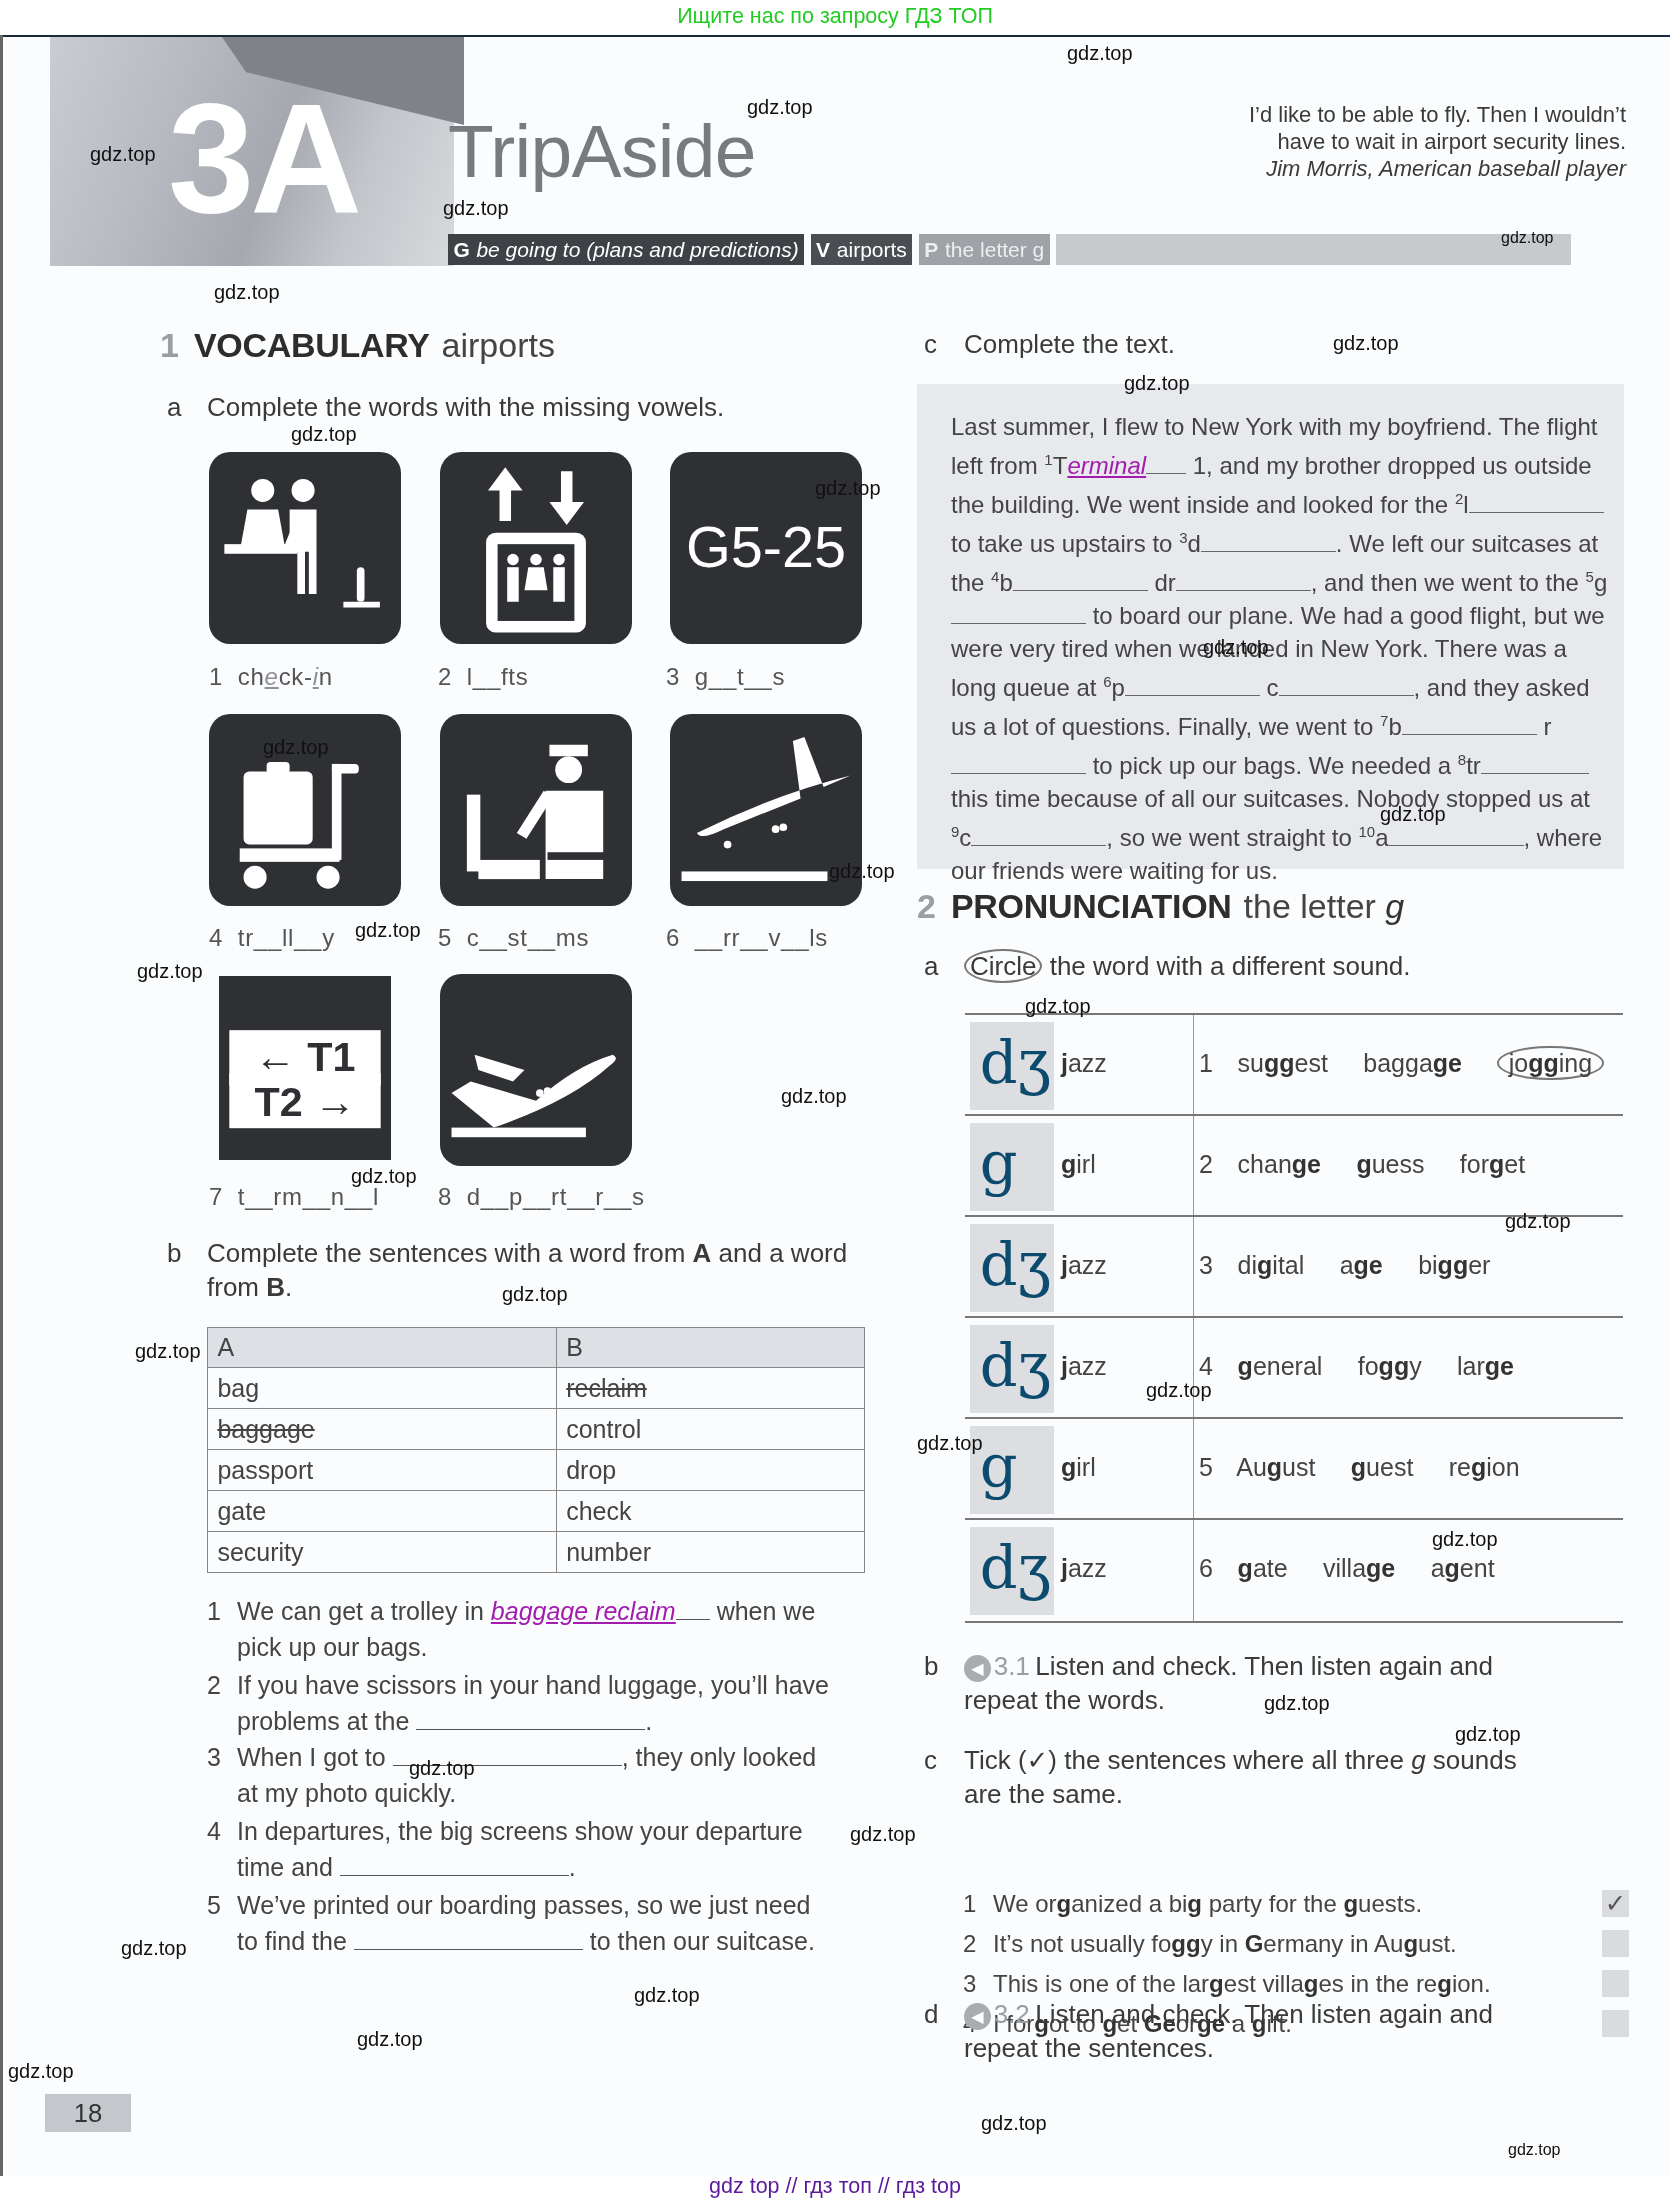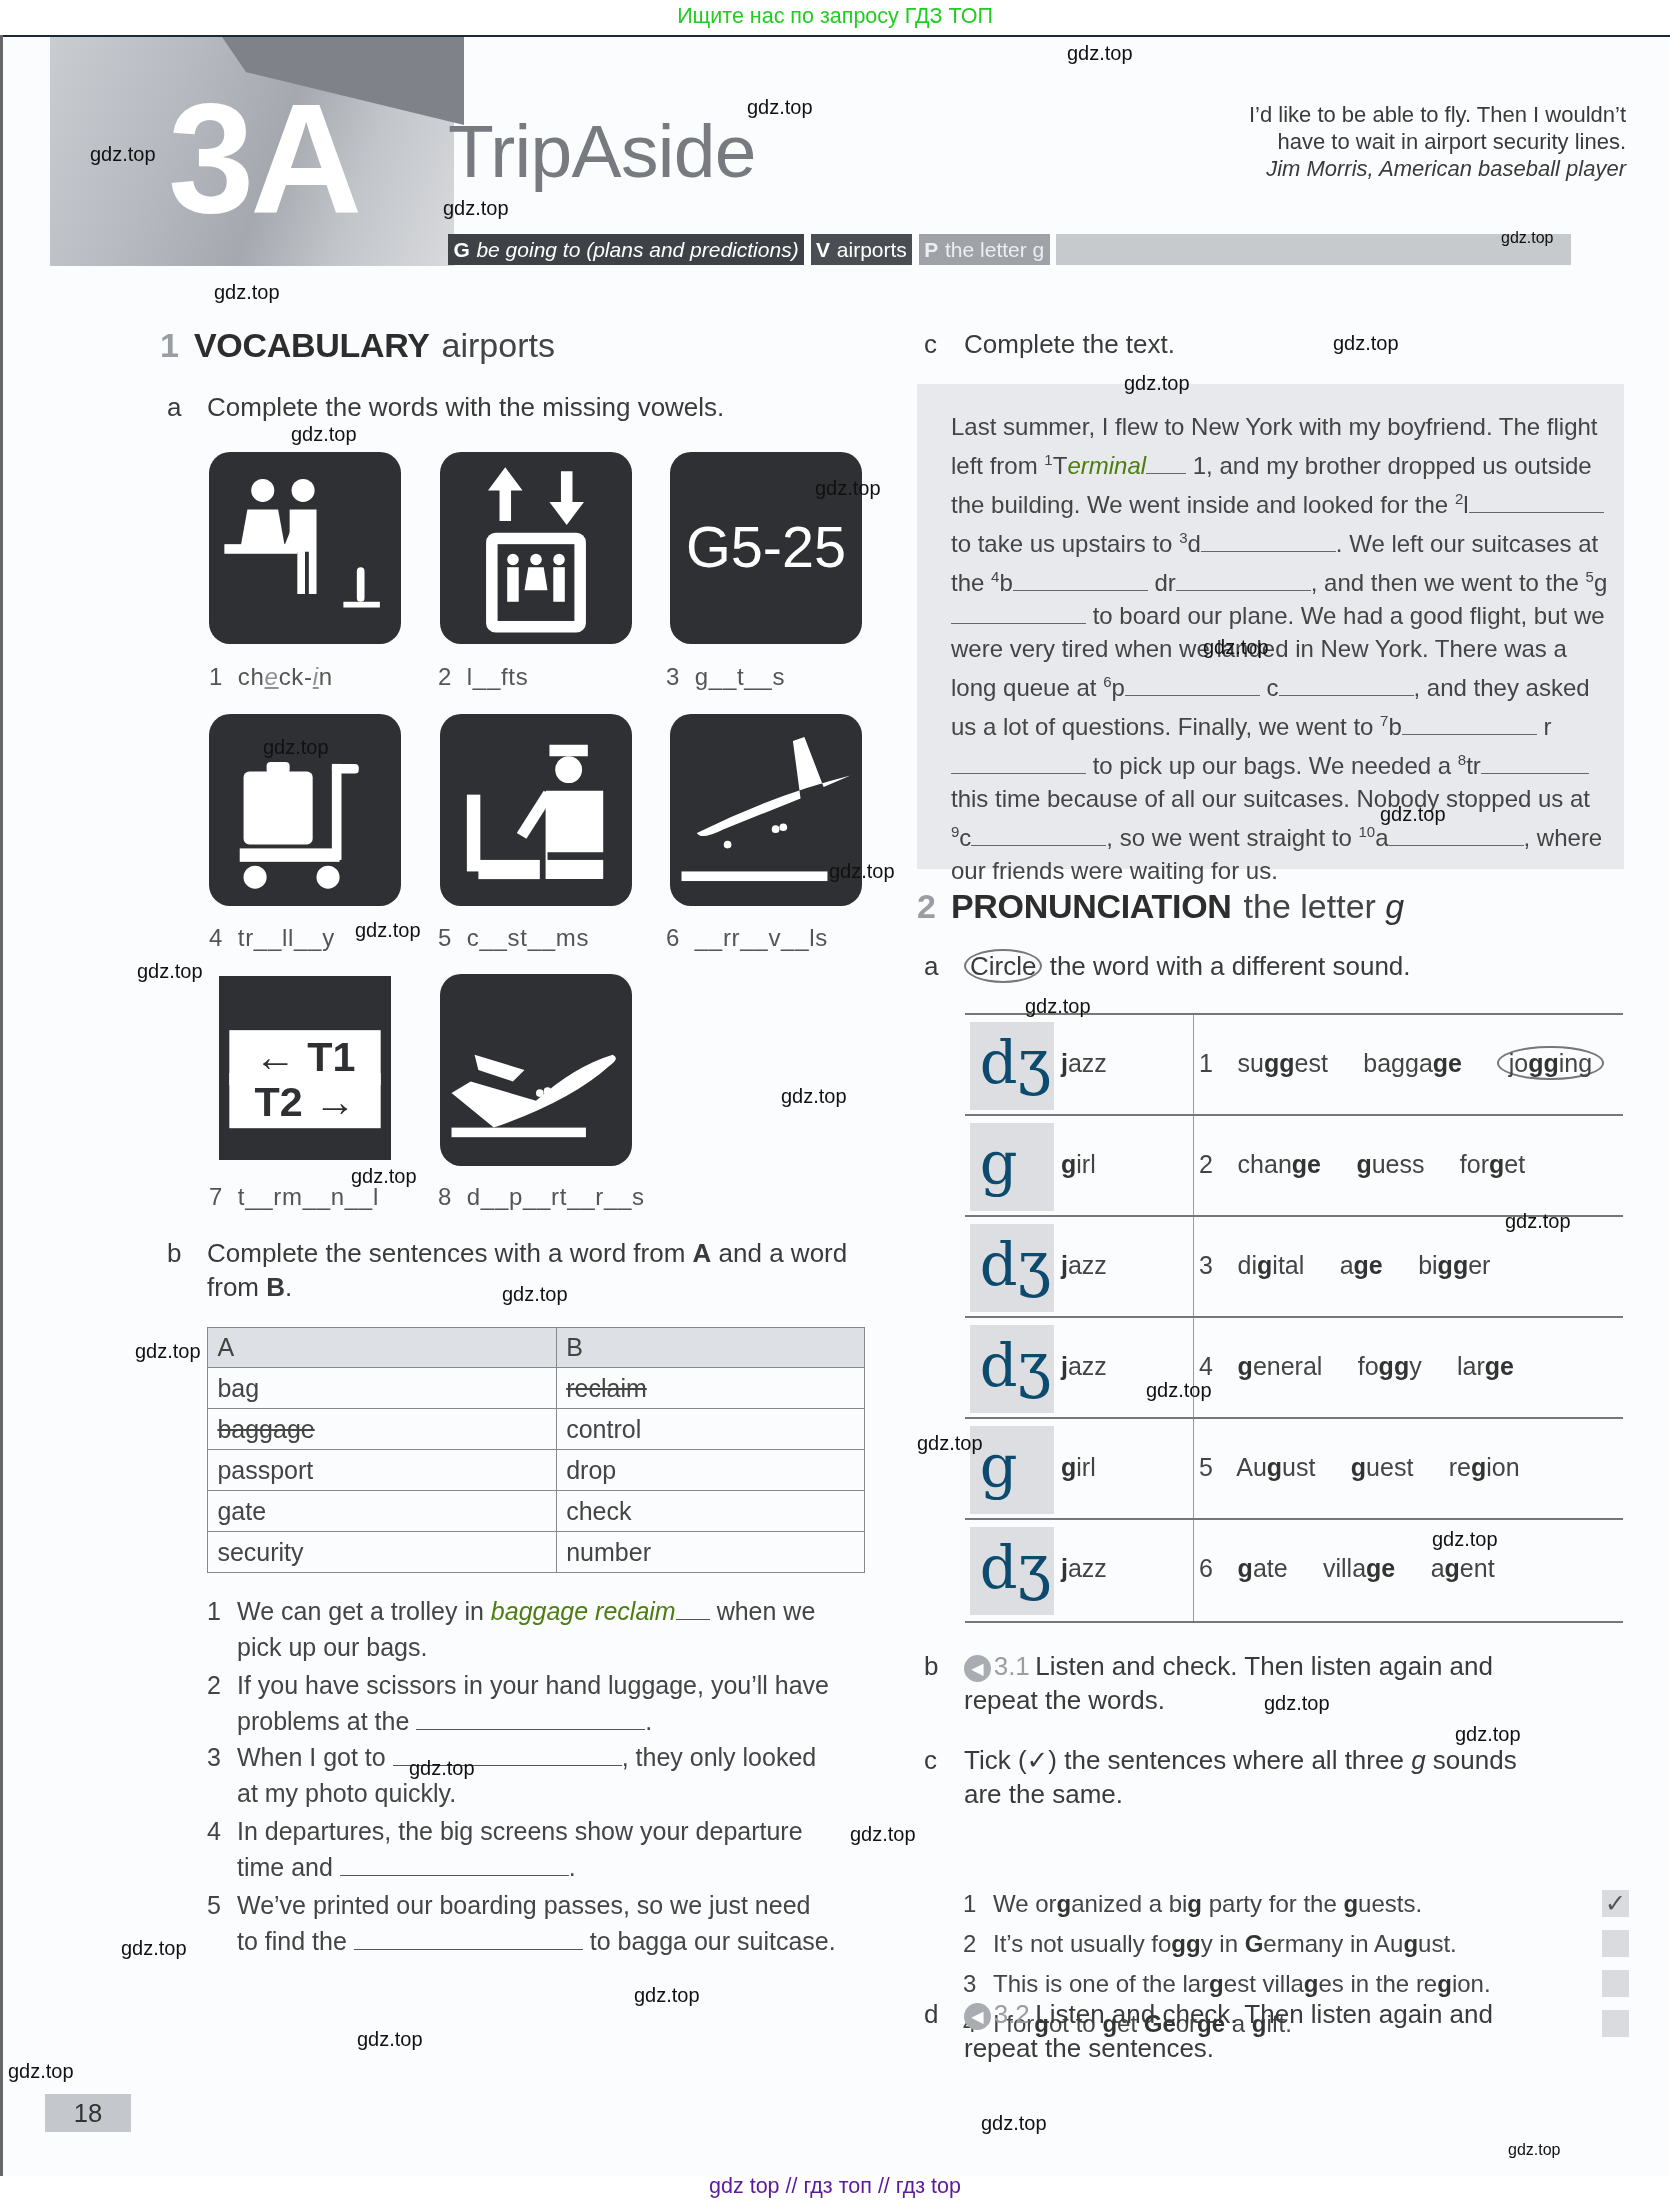--- a/index.html
+++ b/index.html
@@ -43,21 +43,21 @@
   
   table.ab { position: absolute; left: 207px; top: 1327px; width: 658px; border-collapse: collapse; font-size: 25px; color: #444; }
   table.ab th { background: #dde0e4; text-align: left; font-weight: normal; height: 40px; padding-left: 9.4px; border: 1.3px solid #888; }
   table.ab td { height: 41px; padding-left: 9.4px; border: 1.3px solid #888; }
   .strike { text-decoration: line-through; }
 
   .sent { position: absolute; left: 207px; font-size: 25px; line-height: 36px; color: #444; width: 666px; }
   .sent .n { display: inline-block; width: 30px; }
   .sent .indent { padding-left: 30px; display: block; }
   .blank { display: inline-block; border-bottom: 1.3px solid #555; height: 23px; vertical-align: baseline; }
-  .filled { font-style: italic; color: #4d7c0f; }
+  .filled { font-style: italic; text-decoration: underline; color: #a21caf; }
 
   
   .textbox { position: absolute; left: 917px; top: 384px; width: 707px; height: 485px; background: #e7e9ec; }
   .textbox p { position: absolute; left: 34px; top: 25.6px; width: 660px; font-size: 24px; line-height: 33px; color: #444; }
   .textbox sup { font-size: 15px; }
   .tb { display: inline-block; border-bottom: 1.3px solid #666; height: 20px; }
 
   
   .prow { position: absolute; left: 965px; width: 658px; height: 101px; border-top: 2px solid #777; }
   .prow .pic { position: absolute; left: 5.4px; top: 6.7px; width: 84px; height: 88px; background: #dcdee1; }
@@ -265,21 +265,21 @@
 <div class="sent" style="top:1739px;">
   <span class="n">3</span><span>When I got to </span><span class="blank" style="width:229px"></span><span>, they only looked</span>
   <span class="indent">at my photo quickly.</span>
 </div>
 <div class="sent" style="top:1813px;">
   <span class="n">4</span><span>In departures, the big screens show your departure</span>
   <span class="indent"><span>time and </span><span class="blank" style="width:229px"></span><span>.</span></span>
 </div>
 <div class="sent" style="top:1887px;">
   <span class="n">5</span><span>We’ve printed our boarding passes, so we just need</span>
-  <span class="indent"><span>to find the </span><span class="blank" style="width:229px"></span><span> to bagga our suitcase.</span></span>
+  <span class="indent"><span>to find the </span><span class="blank" style="width:229px"></span><span> to then our suitcase.</span></span>
 </div>
 
 <div class="inst" style="left:964px; top:327px;">
   <span class="letter">c</span>
   <span>Complete the text.</span>
 </div>
 <div class="textbox">
   <p>
     <span>Last summer, I flew to New York with my boyfriend. The flight left from </span><sup>1</sup><span>T</span><span class="filled">erminal</span><span class="tb" style="width:40px"></span><span> 1, and my brother dropped us outside the building. We went inside and looked for the </span><sup>2</sup><span>l</span><span class="tb" style="width:135px"></span><span> to take us upstairs to </span><sup>3</sup><span>d</span><span class="tb" style="width:135px"></span><span>. We left our suitcases at the </span><sup>4</sup><span>b</span><span class="tb" style="width:135px"></span> <span>dr</span><span class="tb" style="width:135px"></span><span>, and then we went to the </span><sup>5</sup><span>g</span><span class="tb" style="width:135px"></span><span> to board our plane. We had a good flight, but we were very tired when we landed in New York. There was a long queue at </span><sup>6</sup><span>p</span><span class="tb" style="width:135px"></span> <span>c</span><span class="tb" style="width:135px"></span><span>, and they asked us a lot of questions. Finally, we went to </span><sup>7</sup><span>b</span><span class="tb" style="width:135px"></span> <span>r</span><span class="tb" style="width:135px"></span><span> to pick up our bags. We needed a </span><sup>8</sup><span>tr</span><span class="tb" style="width:108px"></span><span> this time because of all our suitcases. Nobody stopped us at </span><sup>9</sup><span>c</span><span class="tb" style="width:135px"></span><span>, so we went straight to </span><sup>10</sup><span>a</span><span class="tb" style="width:135px"></span><span>, where our friends were waiting for us.</span>
   </p>

